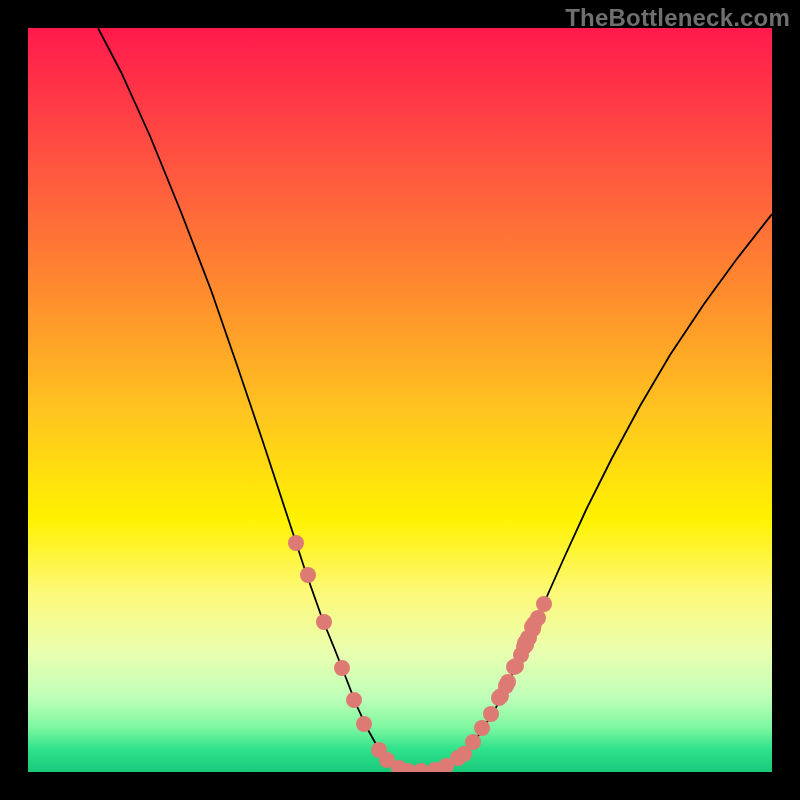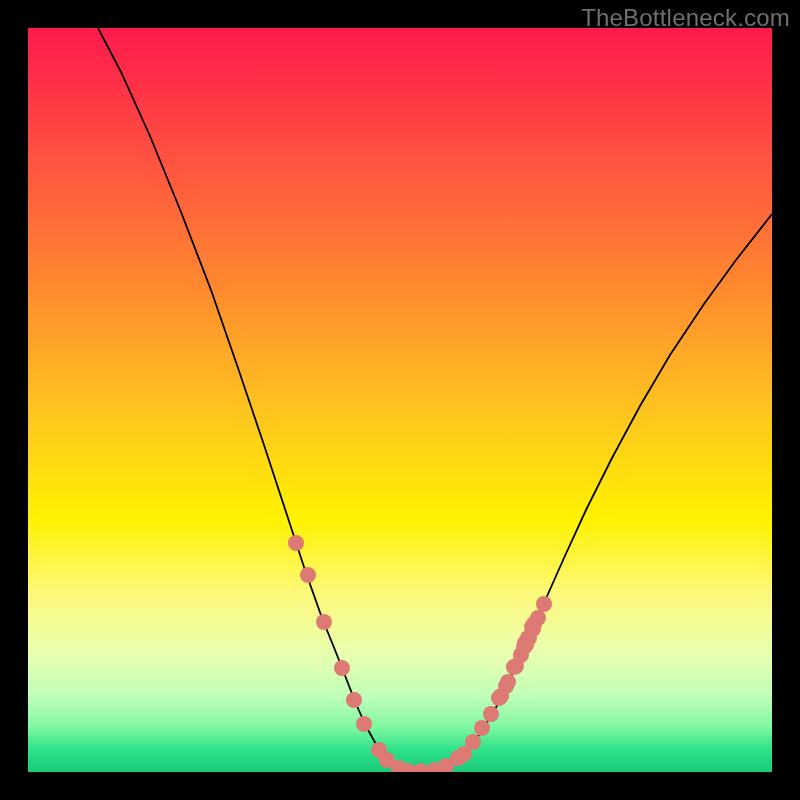--- a/index.html
+++ b/index.html
@@ -32,21 +32,21 @@
       #2de28a 97%,
       #18c97a 100%
     );
   }
   .watermark {
     position: absolute;
     top: 4px;
     right: 10px;
     color: #6f6f6f;
     font-size: 24px;
-    font-weight: 400;
+    font-weight: 700;
     letter-spacing: 0.2px;
     z-index: 20;
     margin-left: 12px;
   }
   svg.plot {
     position: absolute;
     left: 0;
     top: 0;
     width: 744px;
     height: 744px;

